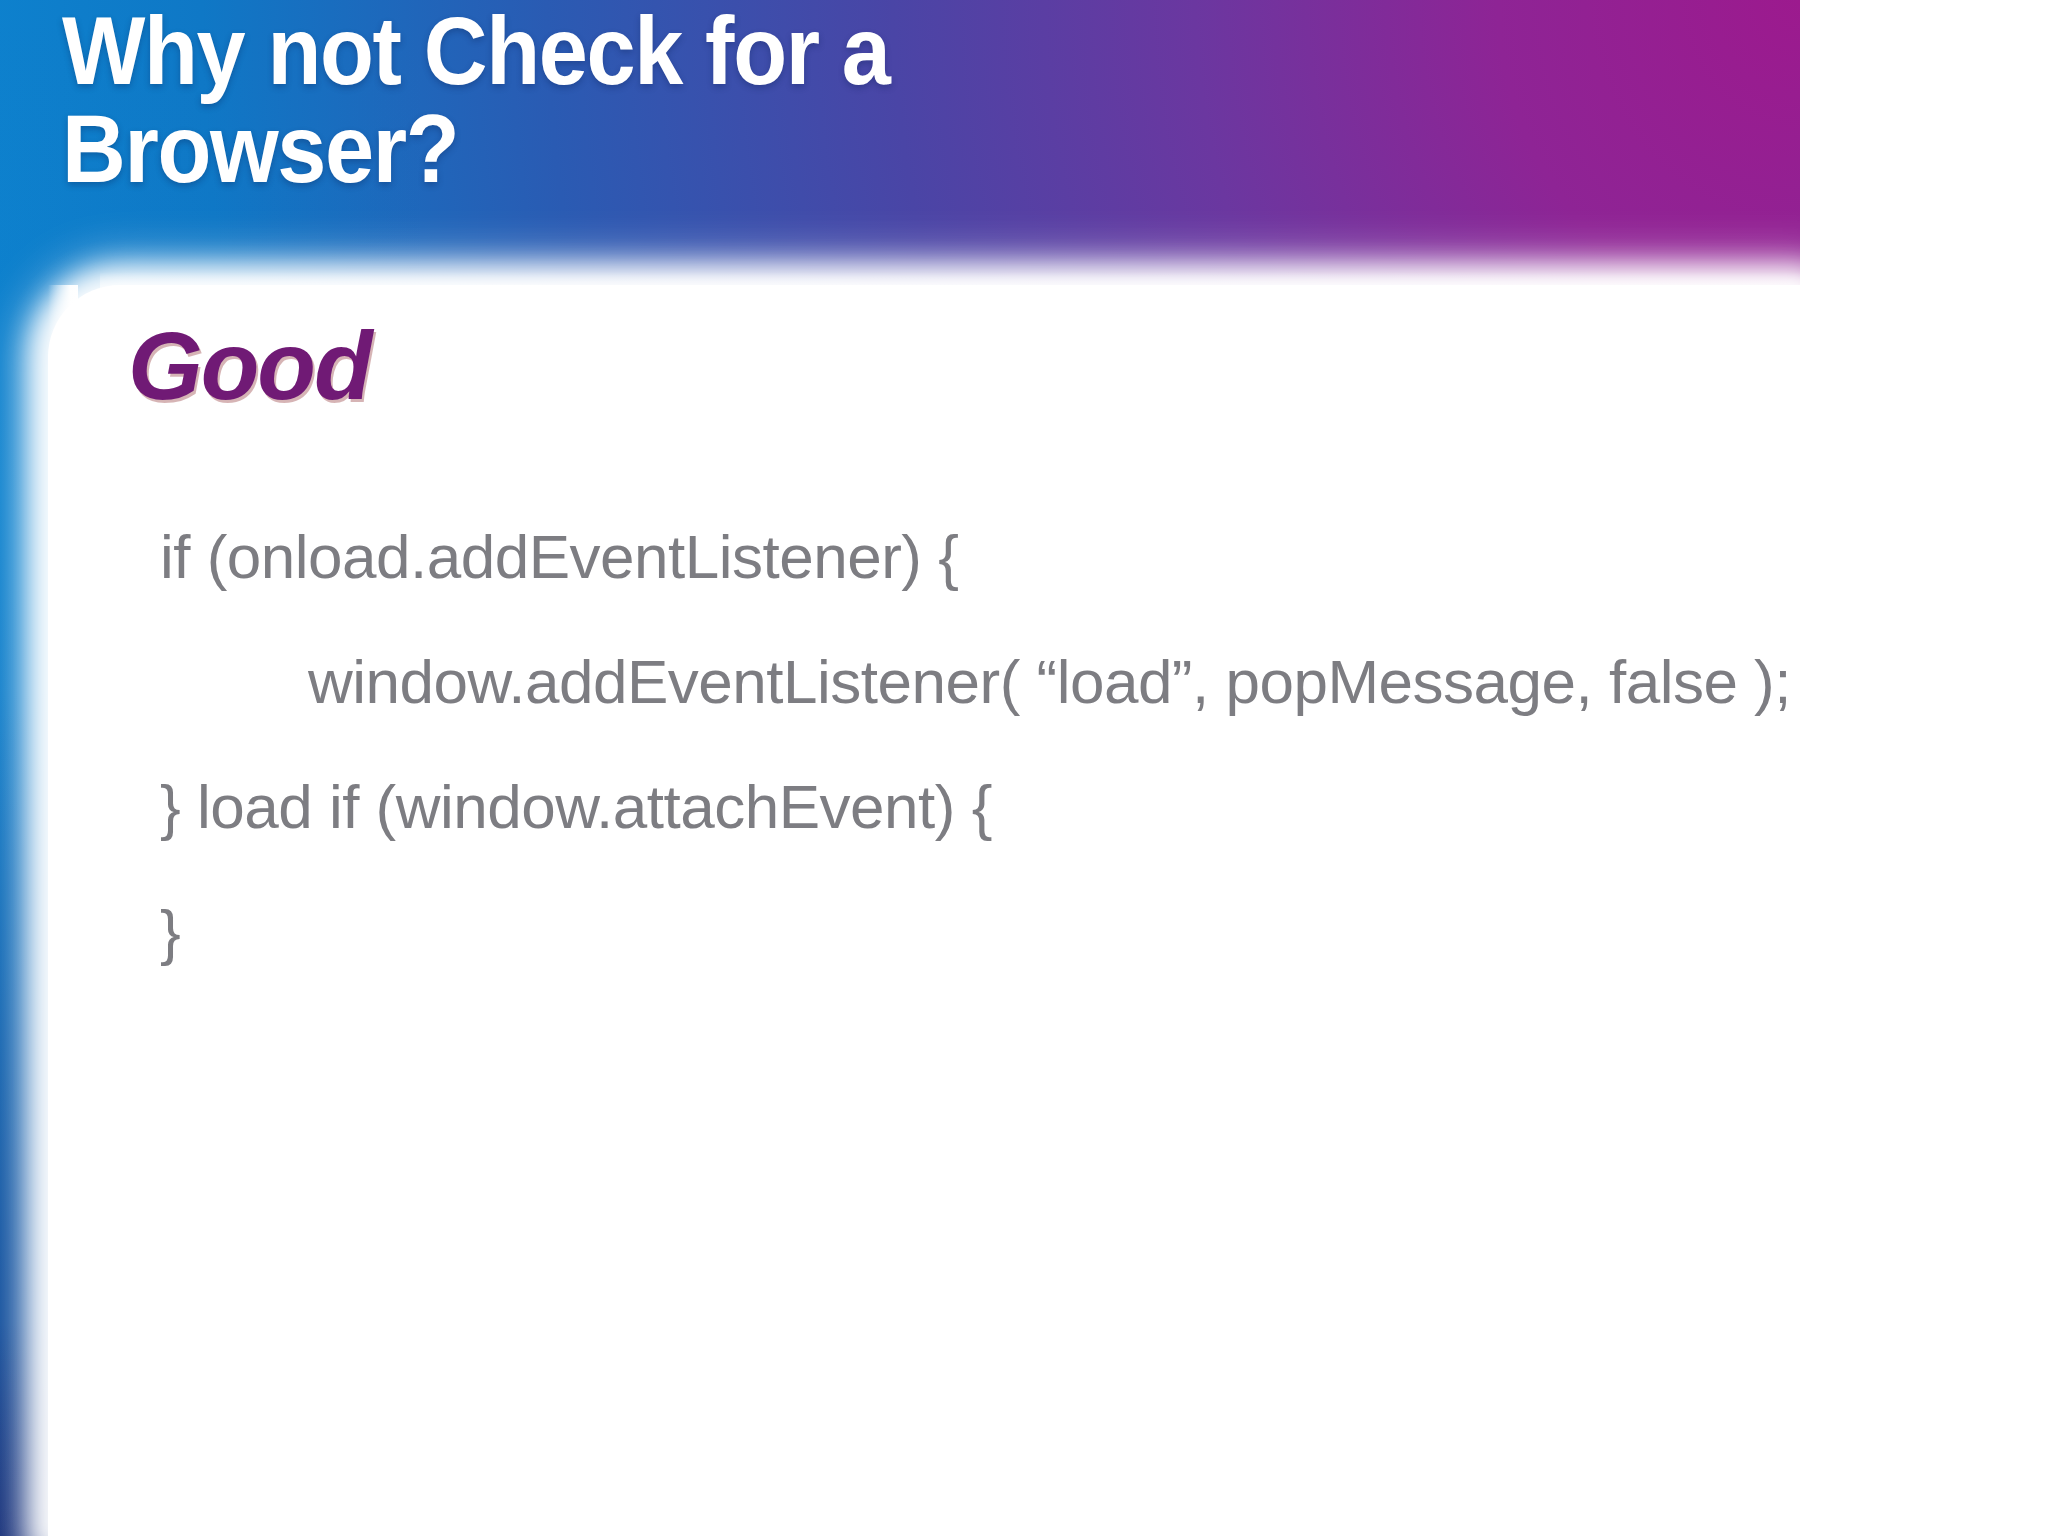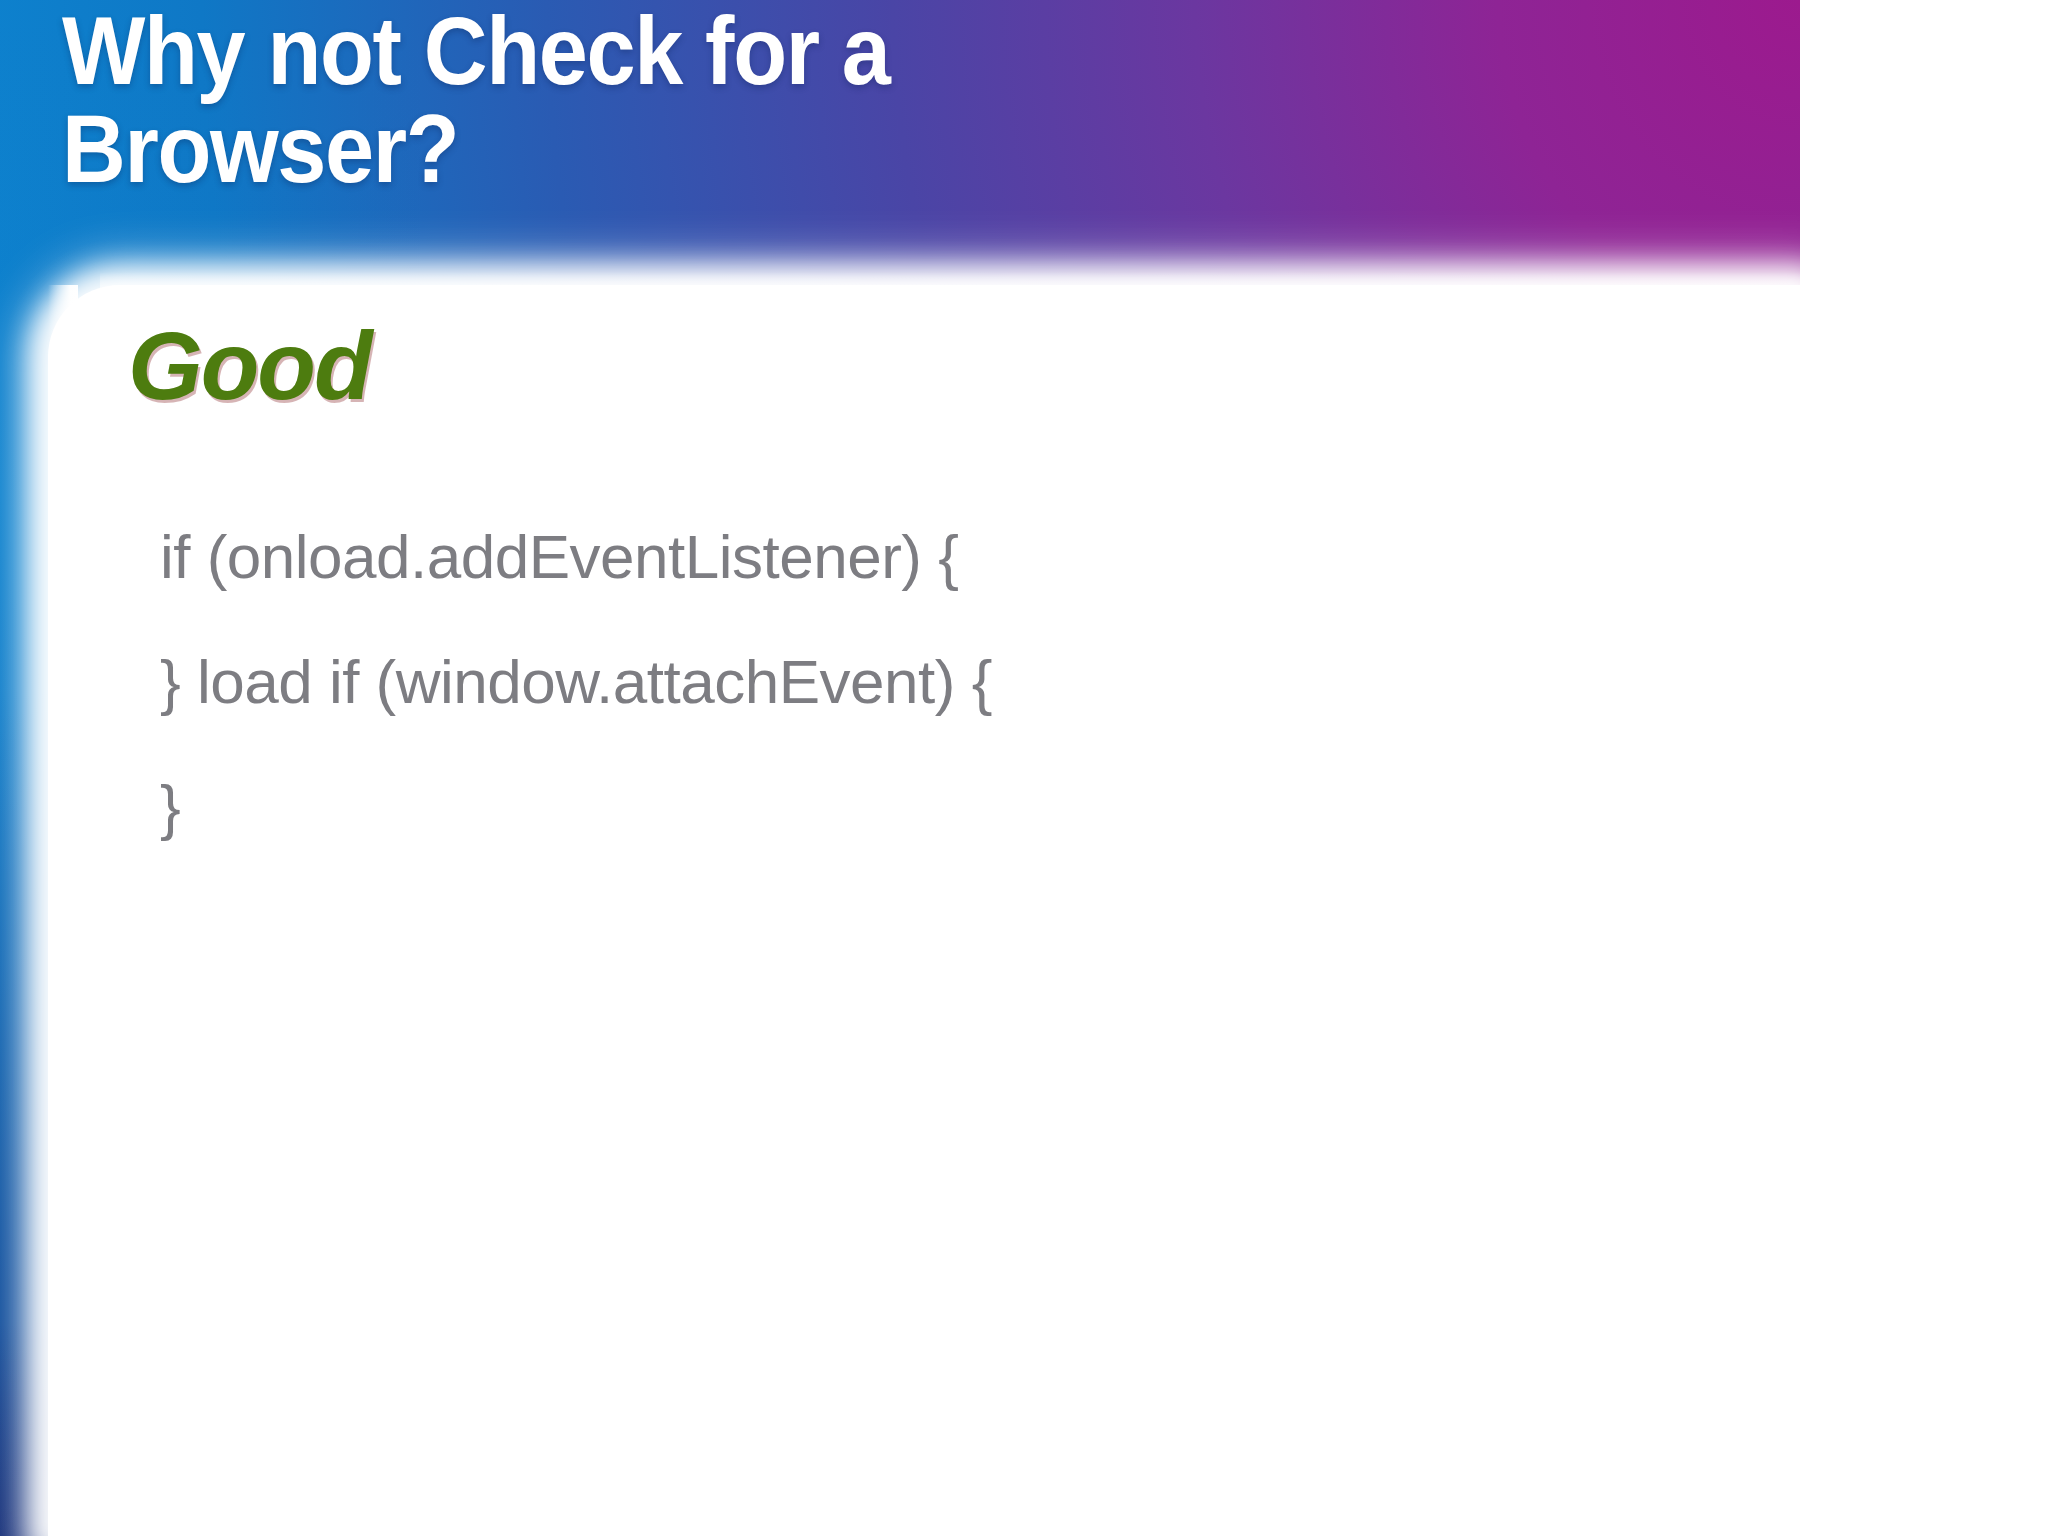--- a/index.html
+++ b/index.html
@@ -111,21 +111,21 @@
     height: 34px;
     background: linear-gradient(180deg, rgba(255,255,255,0) 0%, rgba(255,255,255,0.96) 72%, #fff 100%);
     pointer-events: none;
   }
 
   
   .good-label {
     position: absolute;
     left: 128px;
     top: 318px;
-    color: #4d7c0f;
+    color: #701a75;
     font-family: "Liberation Sans", sans-serif;
     font-weight: bold;
     font-style: italic;
     font-size: 96px;
     line-height: 1;
     letter-spacing: -2px;
     text-shadow: 2px 3px 0 rgba(120,8,10,0.30);
   }
 
   
@@ -166,17 +166,18 @@
 Browser?</div>
 
   <div class="card"></div>
   <div class="card-feather-left"></div>
   <div class="card-feather-top"></div>
 
   <div class="good-label">Good</div>
 
   <div class="code-block">
     <div class="code-line">if (onload.addEventListener) {</div>
+    <div class="code-line indent">window.addEventListener( “load”, popMessage, false );</div>
     <div class="code-line">} load if (window.attachEvent) {</div>
     <div class="code-line last">}</div>
   </div>
 
 </div>
 
 </body></html>

